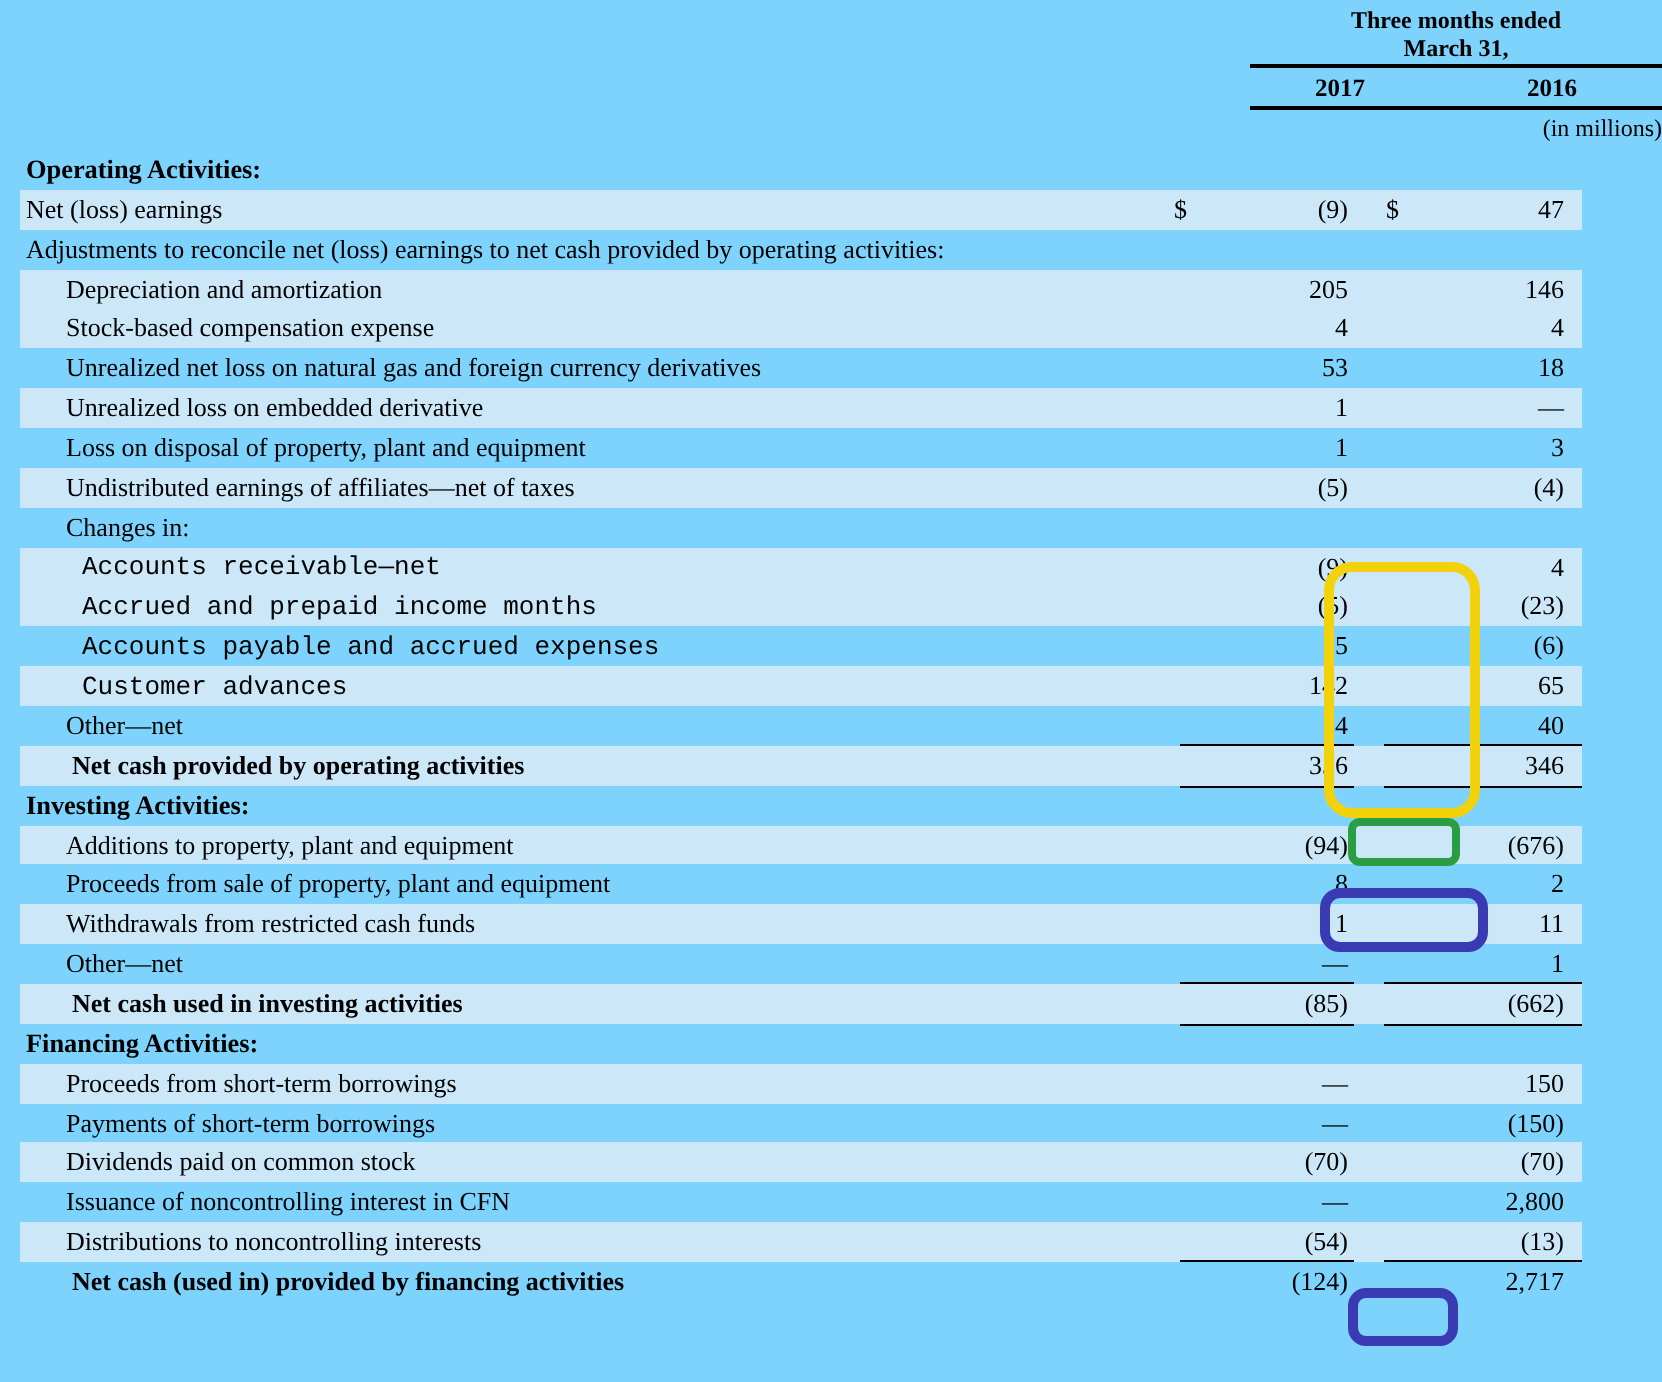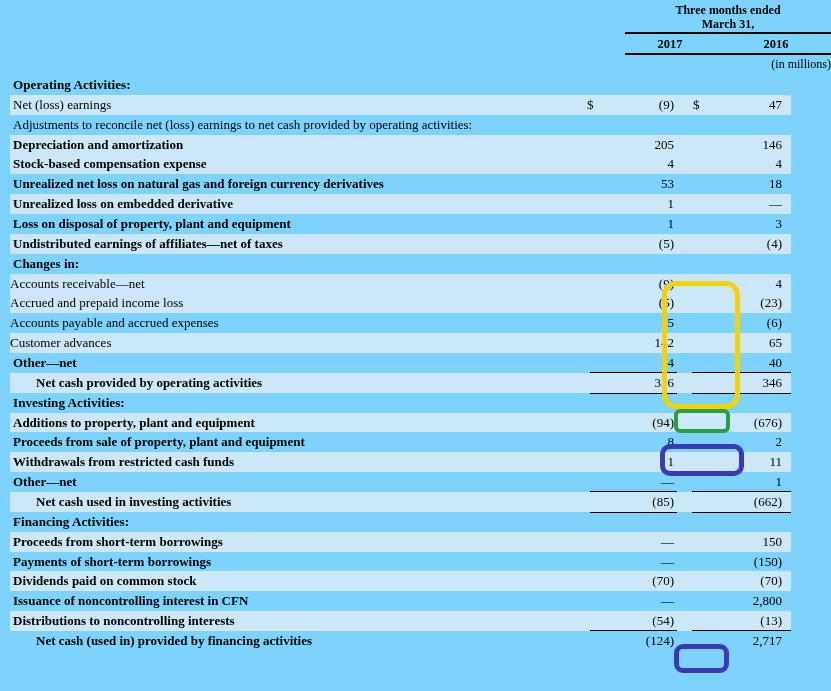--- a/index.html
+++ b/index.html
@@ -16,21 +16,21 @@
   .units{position:absolute;top:57px;left:625px;width:206px;text-align:right;
          font-weight:normal;font-size:12px;}
 
   
   .tbl{position:absolute;top:75px;left:0;width:793px;}
   .row{display:flex;align-items:center;height:19.871px;margin-left:10px;margin-right:2px;
        font-size:13px;white-space:nowrap;}
   .row.shade{background:var(--stripe,#cce8f8);}
   .row.bold .lbl{font-weight:bold;font-size:13.2px;}
   .lbl{flex:1 1 auto;overflow:hidden;}
-  .ind0{padding-left:3px;} .ind1{padding-left:3px;font-weight:bold;} .ind2{} .inds{padding-left:26px;font-weight:bold;}
+  .ind0{padding-left:3px;} .ind1{padding-left:23px;} .ind2{padding-left:31px;font-family:Liberation Mono, monospace;} .inds{padding-left:26px;font-weight:bold;}
   .cell{display:flex;justify-content:flex-end;align-items:center;position:relative;
         height:100%;box-sizing:border-box;}
   .c17{width:95px;padding-right:3px;}
   .c16{width:114px;padding-right:9px;}
   .dollar{margin-right:auto;}
   .c17 .dollar{padding-left:5px;}
   .c16 .dollar{padding-left:16px;}
   .cell.rt::before{content:"";position:absolute;top:-1px;right:0;border-top:1.5px solid var(--rule,#000);}
   .cell.rb::after{content:"";position:absolute;bottom:-1px;right:0;border-bottom:1.5px solid var(--rule,#000);}
   .c17.rt::before,.c17.rb::after{left:8px;}
@@ -149,21 +149,21 @@
       <div class="row shade">
         <span class="lbl ind2">Accounts receivable—net</span>
         <span class="cell c17">
           <span class="val">(9)</span>
         </span>
         <span class="cell c16">
           <span class="val">4</span>
         </span>
       </div>
       <div class="row shade">
-        <span class="lbl ind2">Accrued and prepaid income loss</span>
+        <span class="lbl ind2">Accrued and prepaid income months</span>
         <span class="cell c17">
           <span class="val">(5)</span>
         </span>
         <span class="cell c16">
           <span class="val">(23)</span>
         </span>
       </div>
       <div class="row">
         <span class="lbl ind2">Accounts payable and accrued expenses</span>
         <span class="cell c17">

